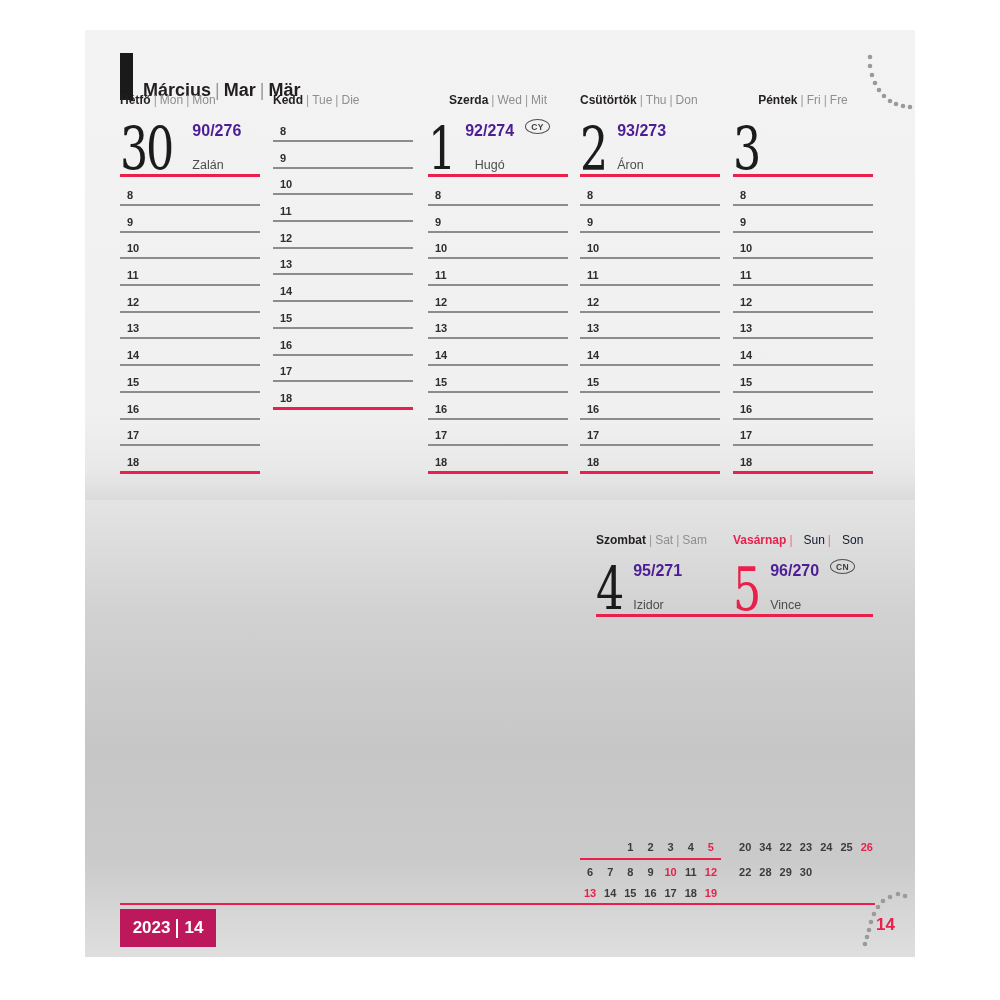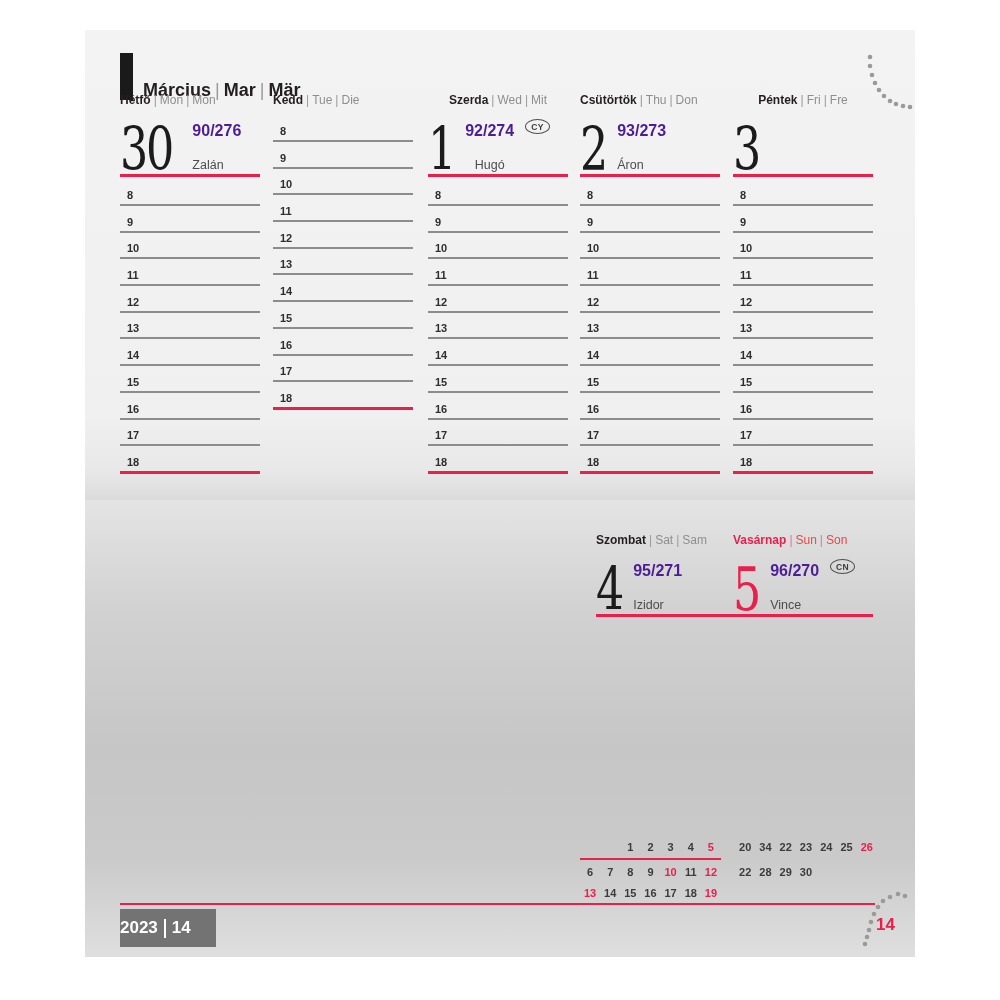--- a/index.html
+++ b/index.html
@@ -19,21 +19,21 @@
   .pipe{color:#9a9999;font-weight:normal;margin:0 4px;}
 
   
   .col{position:absolute;width:140px;top:63px;}
   .col--weekend{top:503px;}
   .wd{font-size:12px;height:16px;white-space:nowrap;color:#8f8e8e;}
   .wd-hu{font-weight:bold;color:#231f20;}
   .wd .pipe{margin:0 3px;}
   .wd--red,.wd--red .wd-hu{color:#e8204b;}
   .wd--red .pipe{color:#ef6d8c;}
-  .wd--red .wd-part{color:#ef4444;}
+  .wd--red .wd-part{color:#0f172a;margin-left:8px;}
 
   .day-block{position:relative;margin-top:6px;height:58px;display:flex;align-items:flex-end;}
   .big-num{font-family:"DejaVu Serif",serif;font-size:60px;line-height:48px;color:#1b1b1b;
     transform:scaleX(.74);transform-origin:left bottom;letter-spacing:-3px;display:inline-block;}
   .day-side{display:flex;flex-direction:column;justify-content:space-between;height:50px;margin-left:2px;padding-bottom:1px;}
   .ordinal{font-size:16px;font-weight:bold;color:#4c1d95;white-space:nowrap;}
   .day-name{font-size:12.5px;color:#4c4c4c;white-space:nowrap;}
   .badge{position:absolute;right:18px;top:4px;min-width:13px;height:13px;padding:0 5px;
     border:1.4px solid #4f4f4f;border-radius:50%;display:flex;align-items:center;justify-content:center;
     font-size:8.5px;font-weight:bold;color:#3c3c3c;letter-spacing:.4px;background:transparent;}
@@ -50,22 +50,22 @@
   
   .mini{position:absolute;top:806px;}
   .mini-row{display:grid;grid-template-columns:repeat(7,1fr);height:21px;align-items:center;}
   .mini-cell{font-size:11px;font-weight:bold;color:#3b3b3b;text-align:center;}
   .mini-cell--red{color:#e8204b;}
   .mini-divider{height:2px;background:#e8204b;margin:1px 0;}
   .mini-spacer{height:4px;}
 
   
   .footer-line{position:absolute;left:35px;top:873px;width:755px;height:2px;background:#e8204b;}
-  .footer-box{position:absolute;left:35px;top:879px;width:96px;height:38px;background:#737373;
-    display:flex;align-items:center;justify-content:flex-start;color:#ffffff;font-size:17px;font-weight:bold;}
+  .footer-box{position:absolute;left:35px;top:879px;width:96px;height:38px;background:#be185d;
+    display:flex;align-items:center;justify-content:center;color:#ffffff;font-size:17px;font-weight:bold;}
   .footer-divider{width:2px;height:19px;background:#ffffff;margin:0 6px;}
   .corner-week{position:absolute;left:791px;top:885px;font-size:17px;font-weight:bold;color:#e8204b;}
 
   .arc{position:absolute;}
   .arc--top{left:778px;top:22px;}
   .arc--bottom{left:772px;top:860px;}
 </style>
 </head>
 <body>
 

